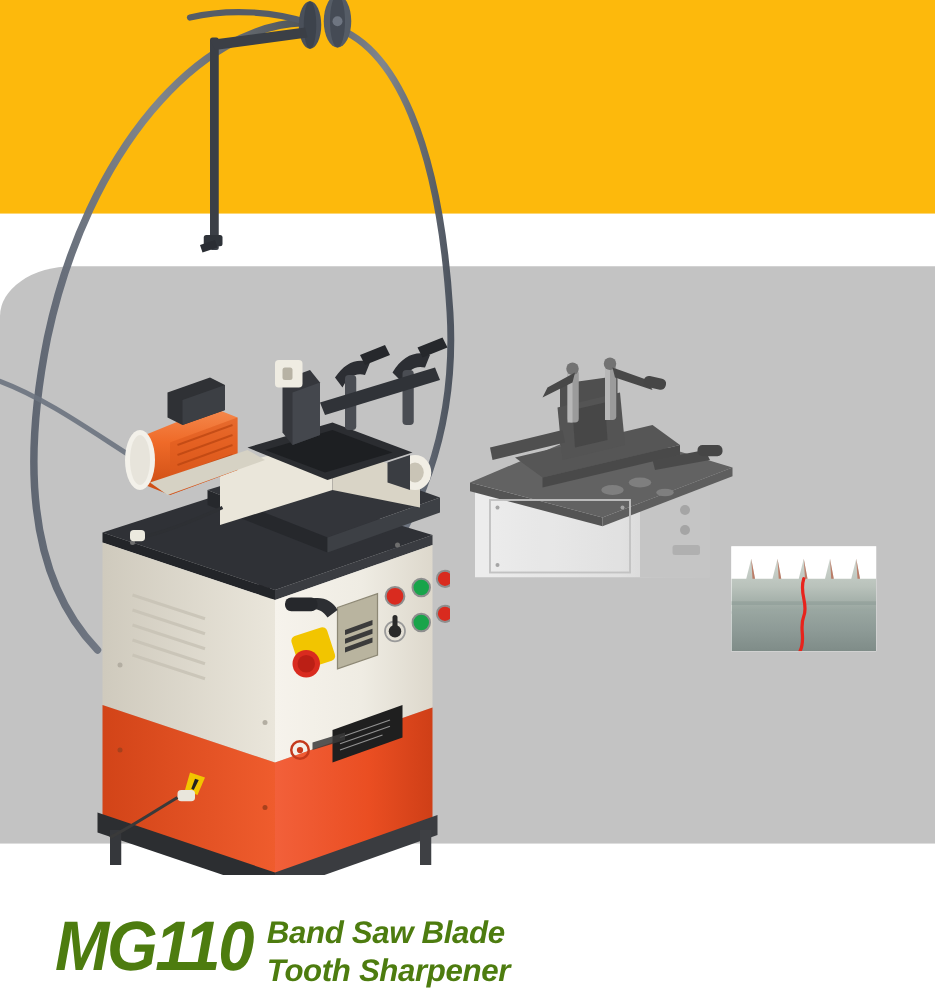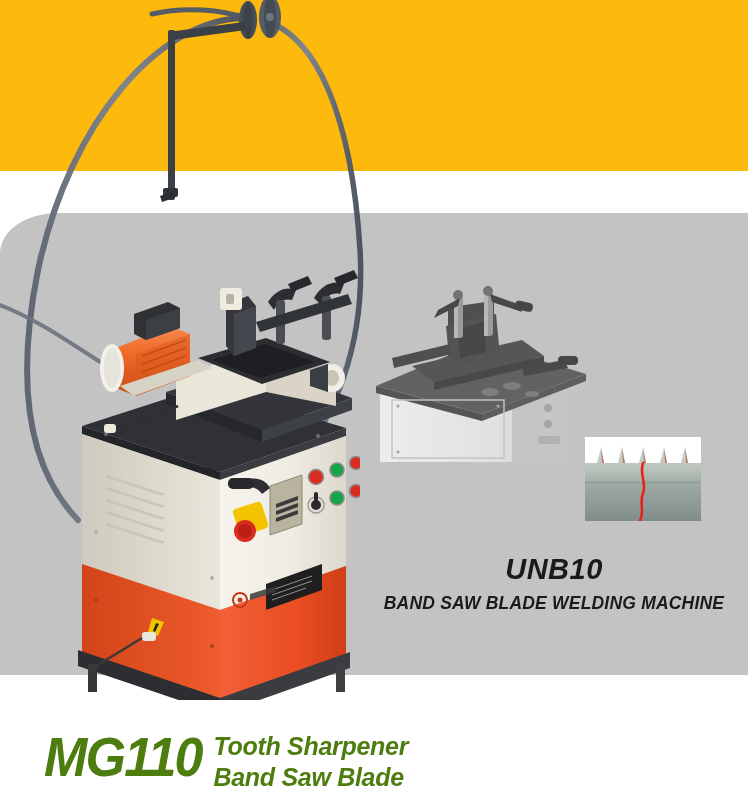--- a/index.html
+++ b/index.html
@@ -476,26 +476,22 @@
           <path d="M 186 300 C 196 296, 206 300, 210 308 L 202 314 C 198 308, 192 306, 186 308 Z" fill="#2d2f33"></path>
           <rect x="168" y="298" width="26" height="11" rx="5" fill="#26282c"></rect>
         </g>
 
         <path d="M 118 226 C 96 236, 72 246, 52 250" fill="none" stroke="#2e3034" stroke-width="2.5"></path>
         <rect x="44" y="244" width="12" height="9" rx="3" fill="#eceadf"></rect>
       </g>
     </svg>
   </div>
 
-  <div class="unb-caption">
-    <div class="unb-model">UNB10</div>
-    <div class="unb-desc">BAND SAW BLADE WELDING MACHINE</div>
-  </div>
 
   <div class="mg-title">
     <div class="mg-model">MG110</div>
     <div class="mg-desc">
+      <div>Band Saw Blade</div>
       <div>Tooth Sharpener</div>
-      <div>Band Saw Blade</div>
     </div>
   </div>
 
 </div>
 
 </body></html>

